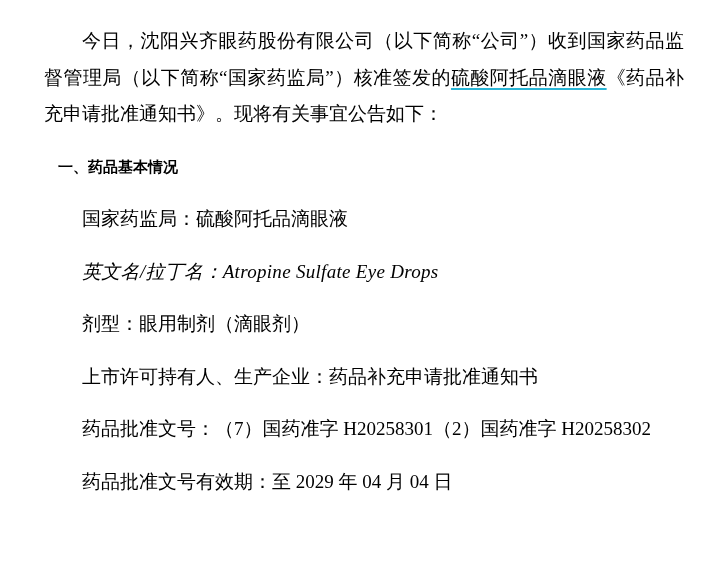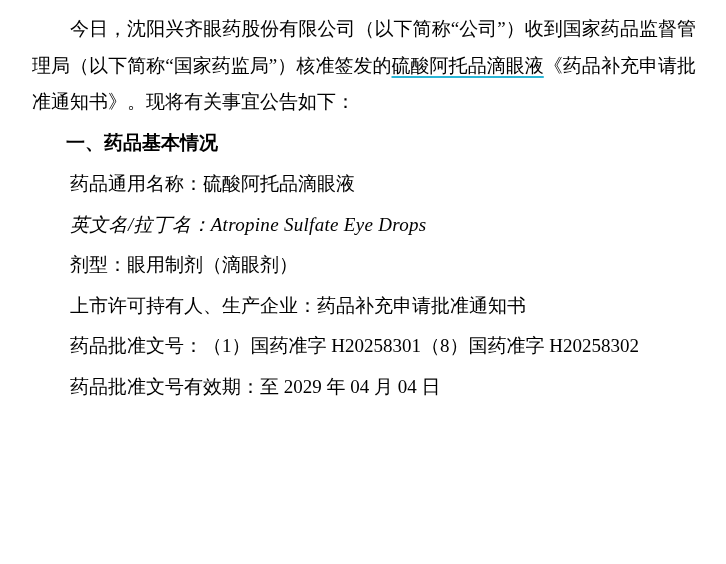--- a/index.html
+++ b/index.html
@@ -15,32 +15,32 @@
     width: 726px;
     height: 564px;
     padding: 7px 26px 0 28px;
     font-family: "Liberation Serif", "DejaVu Serif", serif;
     font-size: 19px;
     line-height: 36.5px;
     color: #000000;
     background: #ffffff;
   }
   .para {
-    margin: 4px;
+    margin: 16px;
     text-align: justify;
   }
   .indent2 {
     text-indent: 2em;
   }
   .heading {
     margin: 5px 0 4px 0;
     text-indent: 2em;
-    font-family: Liberation Mono, monospace;
+    font-family: Liberation Serif, serif;
     font-weight: bold;
-    font-size: 19px;
+    font-size: 15px;
     line-height: 36.5px;
     text-align: left;
   }
   .latin {
     letter-spacing: 0.3px;
     font-style: italic;
   }
   .doc-link {
     color: #000000;
     text-decoration: underline;
@@ -52,28 +52,28 @@
 </style>
 </head>
 <body>
 
 <div class="page">
 
   <p class="para indent2"><span>今日，沈阳兴齐眼药股份有限公司（以下简称“公司”）收到国家药品监督管理局（以下简称“国家药监局”）核准签发的</span><span class="doc-link">硫酸阿托品滴眼液</span><span>《药品补充申请批准通知书》。现将有关事宜公告如下：</span></p>
 
   <h2 class="heading">一、药品基本情况</h2>
 
-  <p class="para indent2">药品通用名称：硫酸阿托品滴眼液</p>
+  <p class="para indent2">国家药监局：硫酸阿托品滴眼液</p>
 
   <p class="para indent2 latin">英文名/拉丁名：Atropine Sulfate Eye Drops</p>
 
   <p class="para indent2">剂型：眼用制剂（滴眼剂）</p>
 
 
 
 
   <p class="para indent2">上市许可持有人、生产企业：药品补充申请批准通知书</p>
 
-  <p class="para indent2">药品批准文号：（1）国药准字 H20258301（8）国药准字 H20258302</p>
+  <p class="para indent2">药品批准文号：（7）国药准字 H20258301（2）国药准字 H20258302</p>
 
   <p class="para indent2">药品批准文号有效期：至 2029 年 04 月 04 日</p>
 
 </div>
 
 </body></html>

